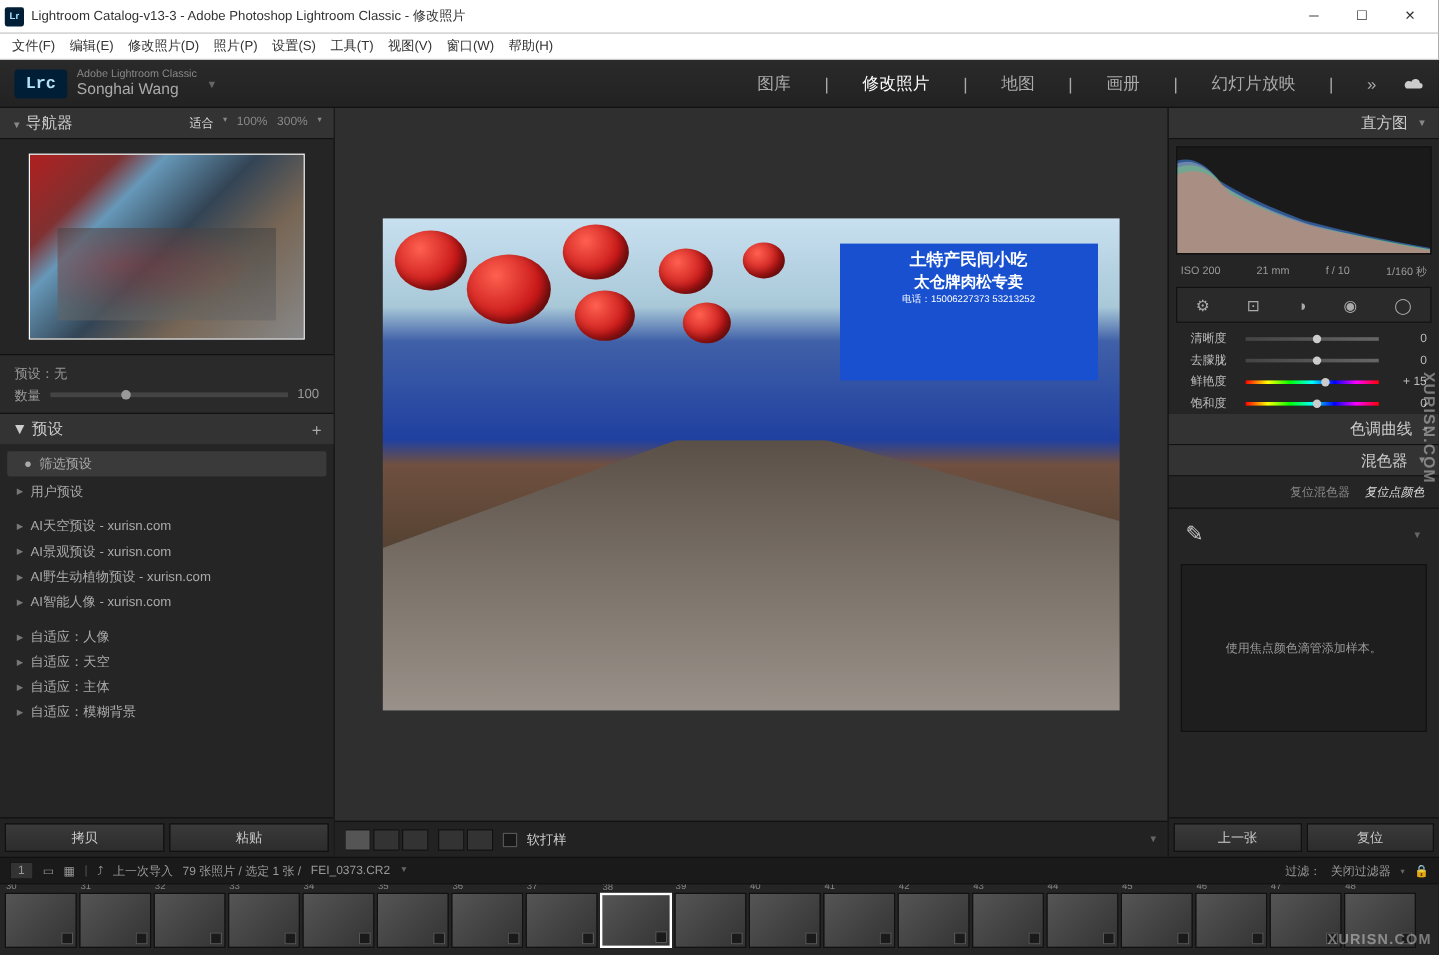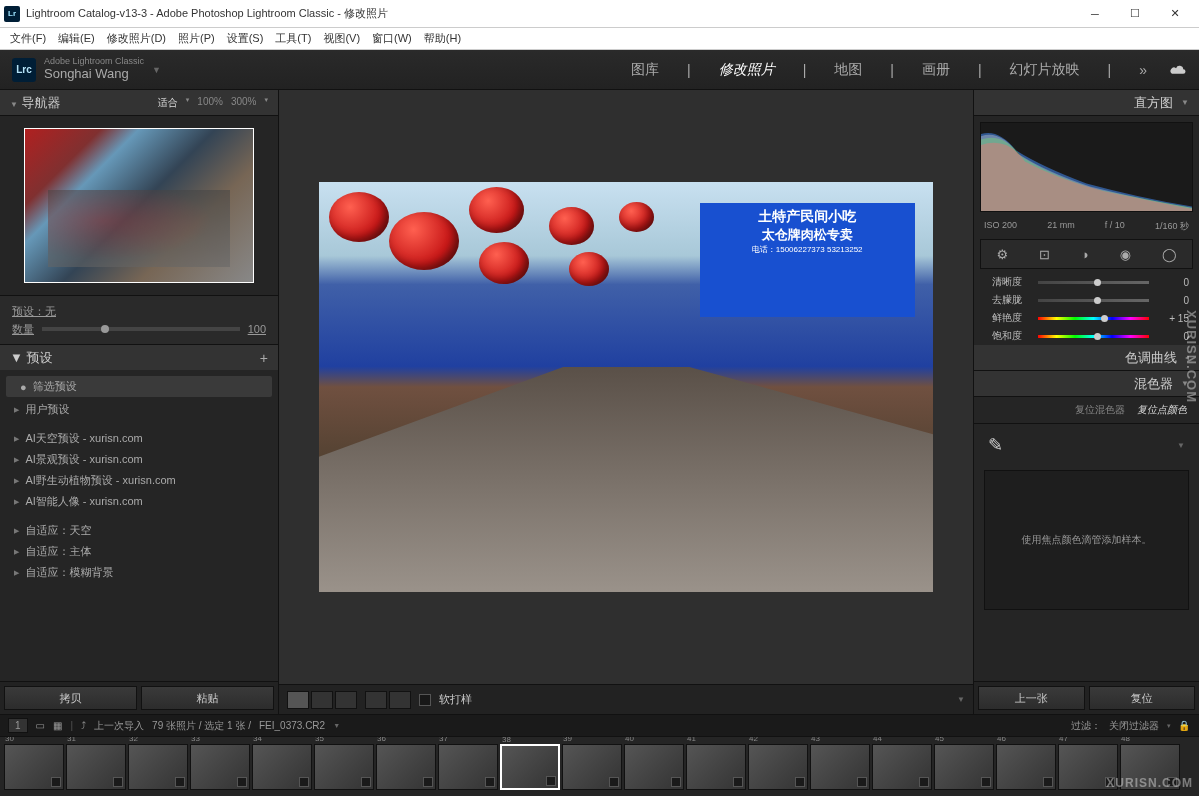--- a/index.html
+++ b/index.html
@@ -7,41 +7,41 @@
 .titlebar { height:28px; background:#fff; color:#222; display:flex; align-items:center; padding:0 4px; border-bottom:1px solid #ccc; justify-content:space-between; }
 .titlebar-left { display:flex; align-items:center; gap:6px; }
 .lrc-logo { width:16px; height:16px; background:#001e36; border-radius:2px; display:flex; align-items:center; justify-content:center; color:#9ee4ff; font-size:8px; font-weight:bold; }
 .title-text { font-size:11px; color:#333; }
 .winbtns { display:flex; }
 .winbtn { width:40px; height:28px; display:flex; align-items:center; justify-content:center; font-size:11px; color:#333; }
 .menubar { height:22px; background:#fff; display:flex; align-items:center; padding:0 6px; gap:4px; font-size:11px; color:#333; border-bottom:1px solid #ccc; }
 .menubar span { padding:2px 4px; }
 .appheader { height:40px; background:linear-gradient(#2a2a2a,#222); display:flex; align-items:center; justify-content:space-between; padding:0 12px; border-bottom:1px solid #111; }
 .brand { display:flex; align-items:center; gap:8px; }
-.brand-logo { width:24px; height:24px; background:#001e36; border-radius:3px; color:#b4e3f7; display:flex; align-items:center; justify-content:center; font-size:10px; font-weight:bold; }
+.brand-logo { width:44px; height:24px; background:#001e36; border-radius:3px; color:#b4e3f7; display:flex; align-items:center; justify-content:center; font-size:14px; font-weight:bold;font-family:Liberation Mono, monospace; }
 .brand-text { display:flex; flex-direction:column; line-height:1.1; color:#888; }
 .brand-text .sub { font-size:9px; }
 .brand-text .main { font-size:13px; color:#aaa; }
 .modules { display:flex; gap:16px; align-items:center; font-size:14px; }
 .modules span { color:#aaa; padding:2px 6px; }
-.modules .active { color:#fff;font-style:italic; }
+.modules .active { color:#fff; }
 .divider { color:#555; }
 .cloud-icon { width:18px; height:12px; color:#ccc; }
 .workspace { flex:1; display:flex; background:#2f2f2f; }
 .panel-left { width:280px; background:#252525; display:flex; flex-direction:column; border-right:1px solid #111; }
 .panel-right { width:260px; background:#252525; display:flex; flex-direction:column; border-left:1px solid #111; }
 .panel-mid { flex:1; display:flex; flex-direction:column; background:#2f2f2f; }
 .panel-header { height:26px; background:#333; border-bottom:1px solid #111; display:flex; align-items:center; justify-content:space-between; padding:0 10px; font-size:13px; color:#ccc; }
 .panel-header.right { justify-content:flex-end; gap:8px;align-items:center; }
 .panel-header .tri { font-size:8px; color:#888; }
 .nav-opts { display:flex; gap:8px; font-size:10px; color:#888; }
 .nav-opts .sel { color:#ddd; }
 .nav-thumb { margin:12px 24px; width:230px; height:155px; border:1px solid #fff; background:linear-gradient(135deg,#b02020 0%,#803030 20%,#6698b8 30%,#334455 50%,#776655 70%,#888888 100%); position:relative; }
 .nav-thumb::after { content:""; position:absolute; inset:40% 10% 10% 10%; background:radial-gradient(ellipse at 30% 40%, rgba(200,40,40,.55), transparent 60%), linear-gradient(#444,#666); opacity:.55; }
-.small-panel { background:#2a2a2a; padding:6px 12px; font-size:11px; color:#999; border-top:1px solid #111;text-decoration:underline; }
+.small-panel { background:#2a2a2a; padding:6px 12px; font-size:11px; color:#999; border-top:1px solid #111; }
 .small-panel .row { display:flex; justify-content:space-between; align-items:center; height:18px; }
 .slider-bar { flex:1; height:4px; background:#444; margin:0 8px; position:relative; }
 .slider-bar::after { content:""; position:absolute; width:8px; height:8px; background:#999; border-radius:50%; top:-2px; left:30%; }
 .preset-header { height:26px; background:#333; display:flex; align-items:center; justify-content:space-between; padding:0 10px; border-top:1px solid #111; font-size:13px;text-align:right; }
 .plus { font-size:14px; color:#aaa; }
 .preset-list { flex:1; overflow:auto; padding:4px 0; font-size:11px; }
 .preset-item { padding:3px 14px; color:#aaa; display:flex; align-items:center; gap:6px; }
 .preset-item.search { background:#3a3a3a; margin:2px 6px; border-radius:2px; }
 .preset-item .arrow { color:#777; font-size:7px; }
 .preset-group-space { height:8px; }
@@ -187,20 +187,24 @@
           <span class="arrow">▶</span>
           <span>AI野生动植物预设 - xurisn.com</span>
         </div>
       <div class="preset-item">
           <span class="arrow">▶</span>
           <span>AI智能人像 - xurisn.com</span>
         </div>
       <div class="preset-group-space"></div>
       <div class="preset-item">
           <span class="arrow">▶</span>
+          <span>自适应：人像</span>
+        </div>
+      <div class="preset-item">
+          <span class="arrow">▶</span>
           <span>自适应：天空</span>
         </div>
       <div class="preset-item">
           <span class="arrow">▶</span>
           <span>自适应：主体</span>
         </div>
       <div class="preset-item">
           <span class="arrow">▶</span>
           <span>自适应：模糊背景</span>
         </div>

